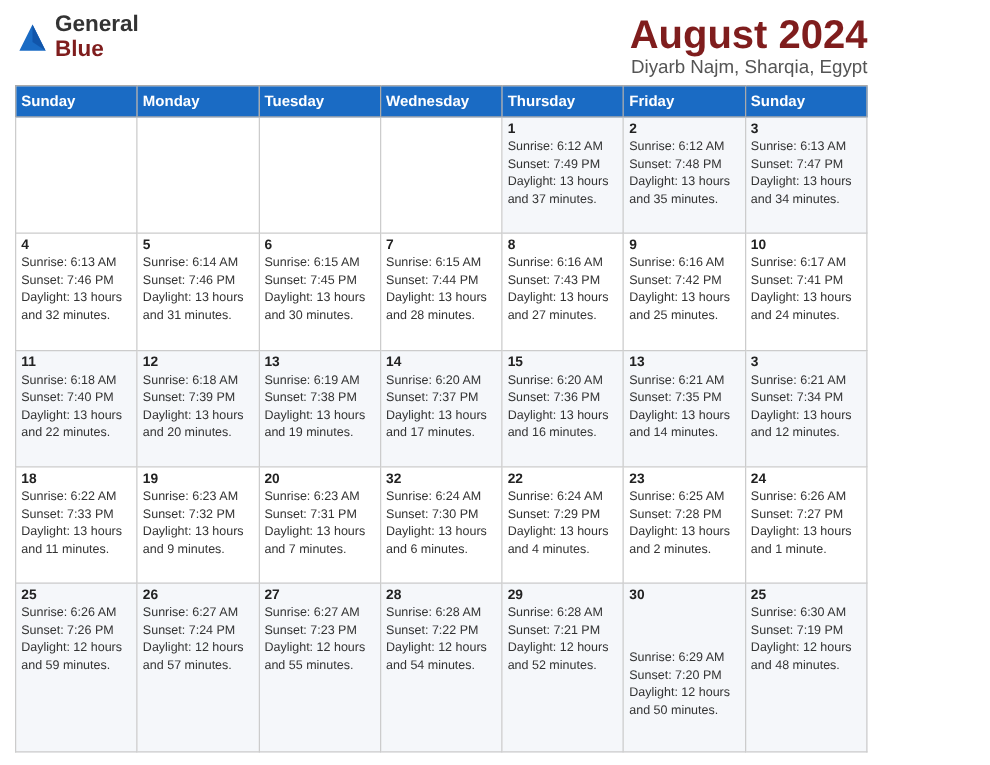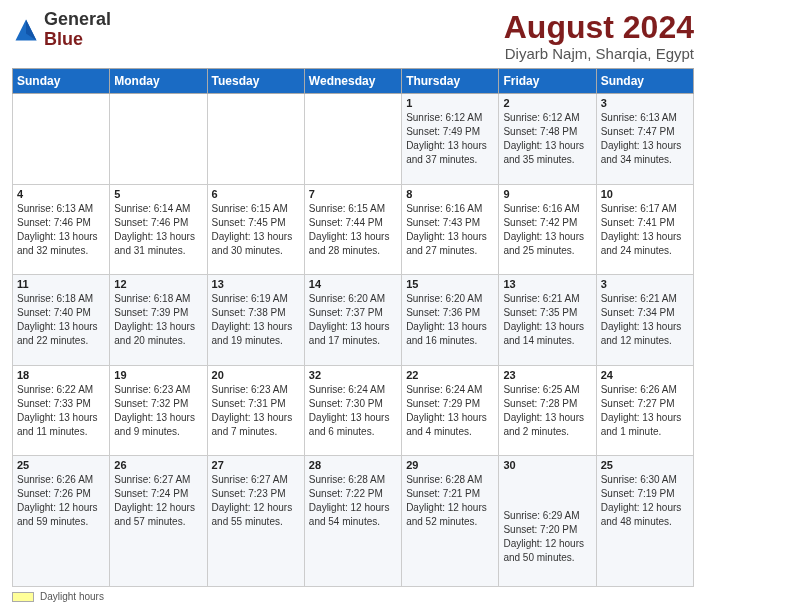--- a/index.html
+++ b/index.html
@@ -373,17 +373,13 @@
             <div class="day-number">25</div>
             <div class="day-info" style="white-space: pre-line;">Sunrise: 6:30 AM
 Sunset: 7:19 PM
 Daylight: 12 hours
 and 48 minutes.</div>
           </td>
         </tr>
       </tbody>
   </table>
 
-  <div class="footer">
-    <span class="footer-swatch"></span>
-    <span>Daylight hours</span>
-  </div>
 </div>
 
 </body></html>

